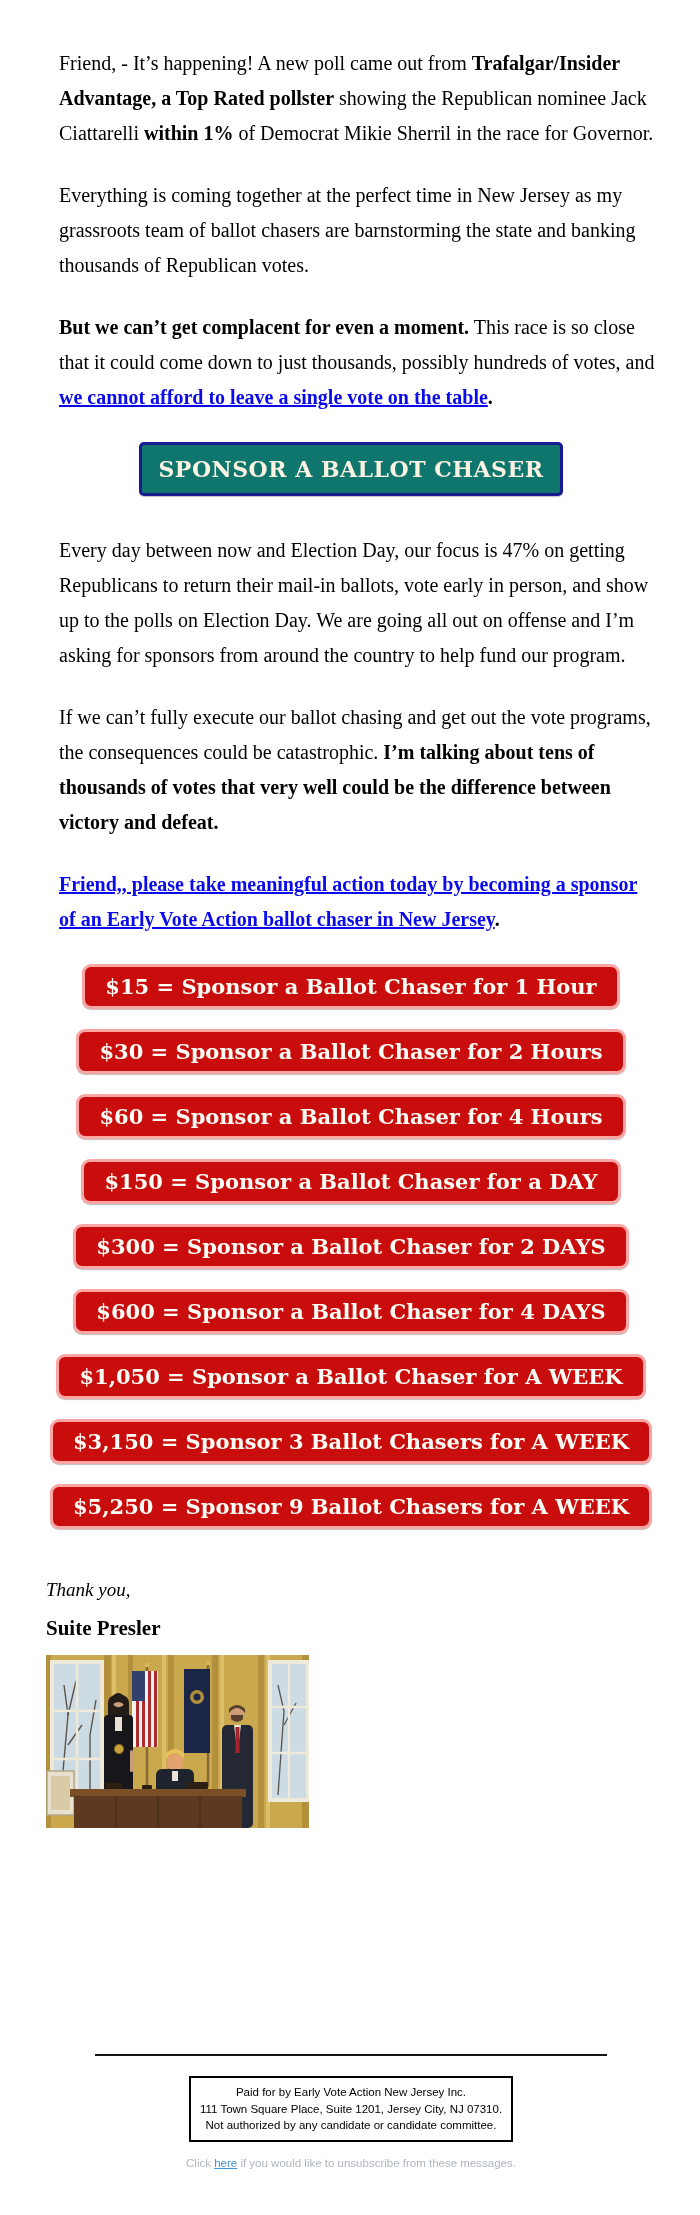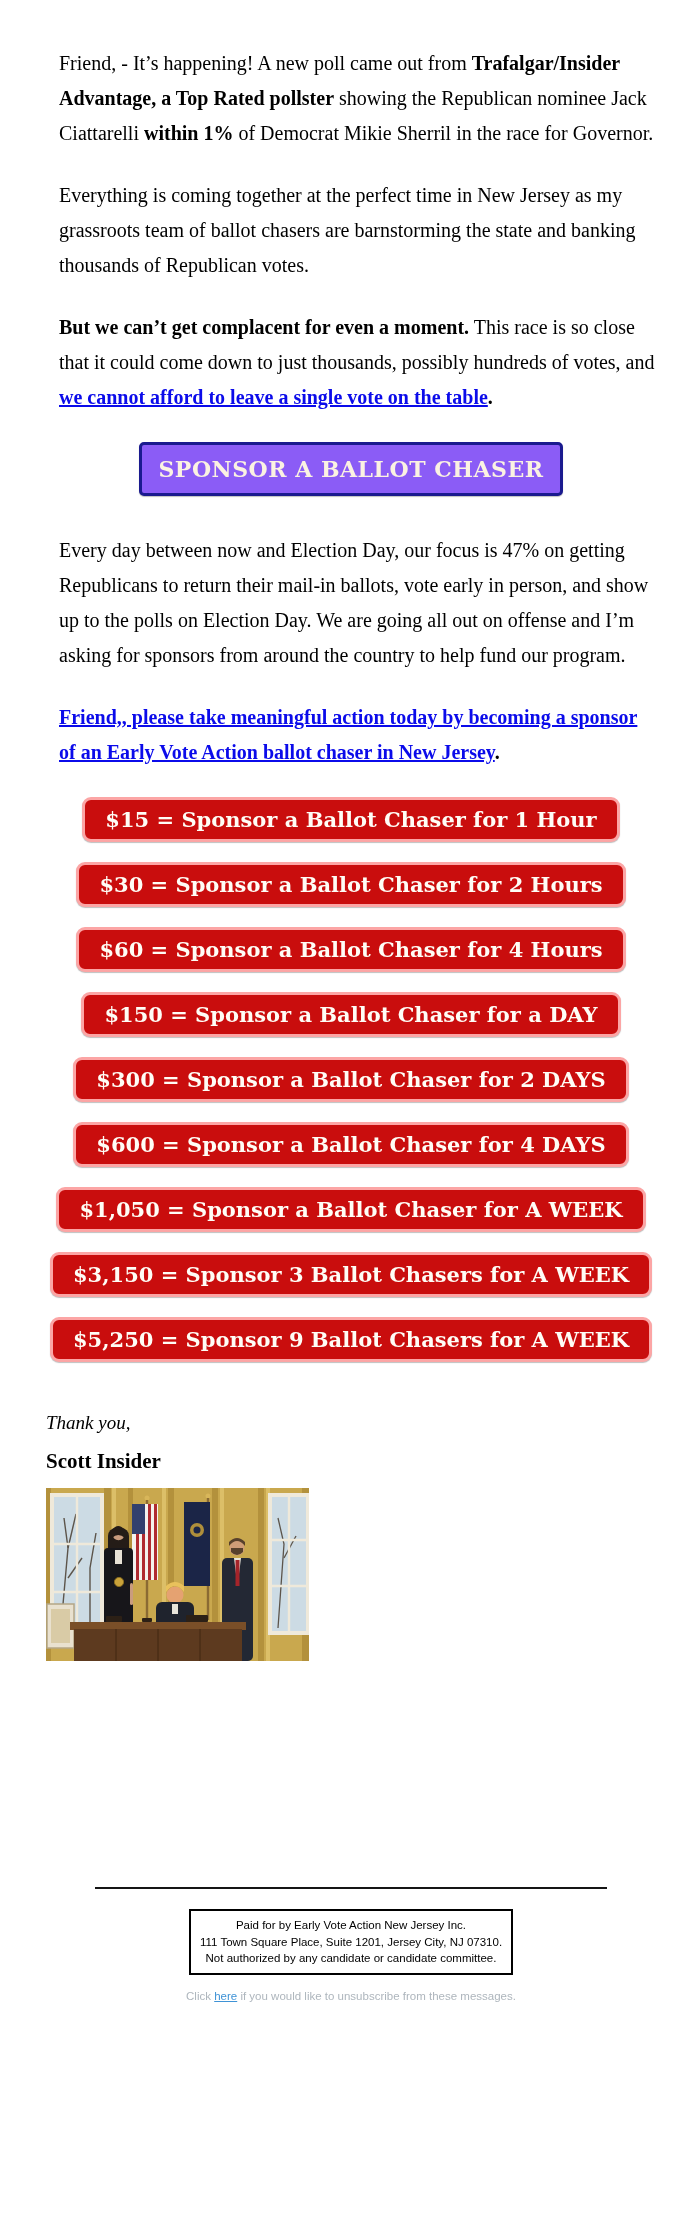--- a/index.html
+++ b/index.html
@@ -21,21 +21,21 @@
   .bold { font-weight: bold; }
   a.inline-link {
     color: #0b0bea;
     font-weight: bold;
     text-decoration: underline;
     cursor: pointer;
   }
 
   .cta-wrap { text-align: center; margin: 7px 0 37px 0; }
   .cta-btn {
-    background: #8b5cf6;
+    background: #0f766e;
     border: 3px solid #1a1a8f;
     border-radius: 5px;
     color: #fbf2e2;
     font-family: "DejaVu Serif", serif;
     font-weight: bold;
     font-size: 22px;
     letter-spacing: 0.5px;
     padding: 11px 16px;
     cursor: pointer;
     box-shadow: 0 1px 1px rgba(0,0,0,0.25);
@@ -122,37 +122,38 @@
   <p class="body-text"><span>Everything is coming together at the perfect time in New Jersey as my grassroots team of ballot chasers are barnstorming the state and banking thousands of Republican votes.</span></p>
 
   <p class="body-text"><span class="bold">But we can’t get complacent for even a moment.</span><span> This race is so close that it could come down to just thousands, possibly hundreds of votes, and </span><a href="#" class="inline-link">we cannot afford to leave a single vote on the table</a><span class="bold">.</span></p>
 
   <div class="cta-wrap">
     <button class="cta-btn">SPONSOR A BALLOT CHASER</button>
   </div>
 
   <p class="body-text"><span>Every day between now and Election Day, our focus is 47% on getting Republicans to return their mail-in ballots, vote early in person, and show up to the polls on Election Day. We are going all out on offense and I’m asking for sponsors from around the country to help fund our program.</span></p>
 
+  <p class="body-text"><span>If we can’t fully execute our ballot chasing and get out the vote programs, the consequences could be catastrophic. </span><span class="bold">I’m talking about tens of thousands of votes that very well could be the difference between victory and defeat.</span></p>
 
   <p class="body-text"><a href="#" class="inline-link">Friend,, please take meaningful action today by becoming a sponsor of an Early Vote Action ballot chaser in New Jersey</a><span class="bold">.</span></p>
 
   <div class="donate-list">
       <button class="donate-btn">$15 = Sponsor a Ballot Chaser for 1 Hour</button>
       <button class="donate-btn">$30 = Sponsor a Ballot Chaser for 2 Hours</button>
       <button class="donate-btn">$60 = Sponsor a Ballot Chaser for 4 Hours</button>
       <button class="donate-btn">$150 = Sponsor a Ballot Chaser for a DAY</button>
       <button class="donate-btn">$300 = Sponsor a Ballot Chaser for 2 DAYS</button>
       <button class="donate-btn">$600 = Sponsor a Ballot Chaser for 4 DAYS</button>
       <button class="donate-btn">$1,050 = Sponsor a Ballot Chaser for A WEEK</button>
       <button class="donate-btn">$3,150 = Sponsor 3 Ballot Chasers for A WEEK</button>
       <button class="donate-btn">$5,250 = Sponsor 9 Ballot Chasers for A WEEK</button>
     </div>
 
   <p class="closing">Thank you,</p>
-  <p class="sig-name">Scott Insider</p>
+  <p class="sig-name">Suite Presler</p>
 
   <div class="photo">
     <svg viewBox="0 0 263 173" width="263" height="173" xmlns="http://www.w3.org/2000/svg">
 
       <rect width="263" height="173" fill="#c9a84e"></rect>
       <g fill="#b3913c">
         <rect x="0" width="5" height="173"></rect>
           <rect x="58" width="7" height="173"></rect>
         <rect x="82" width="5" height="173"></rect>
           <rect x="122" width="6" height="173"></rect>

